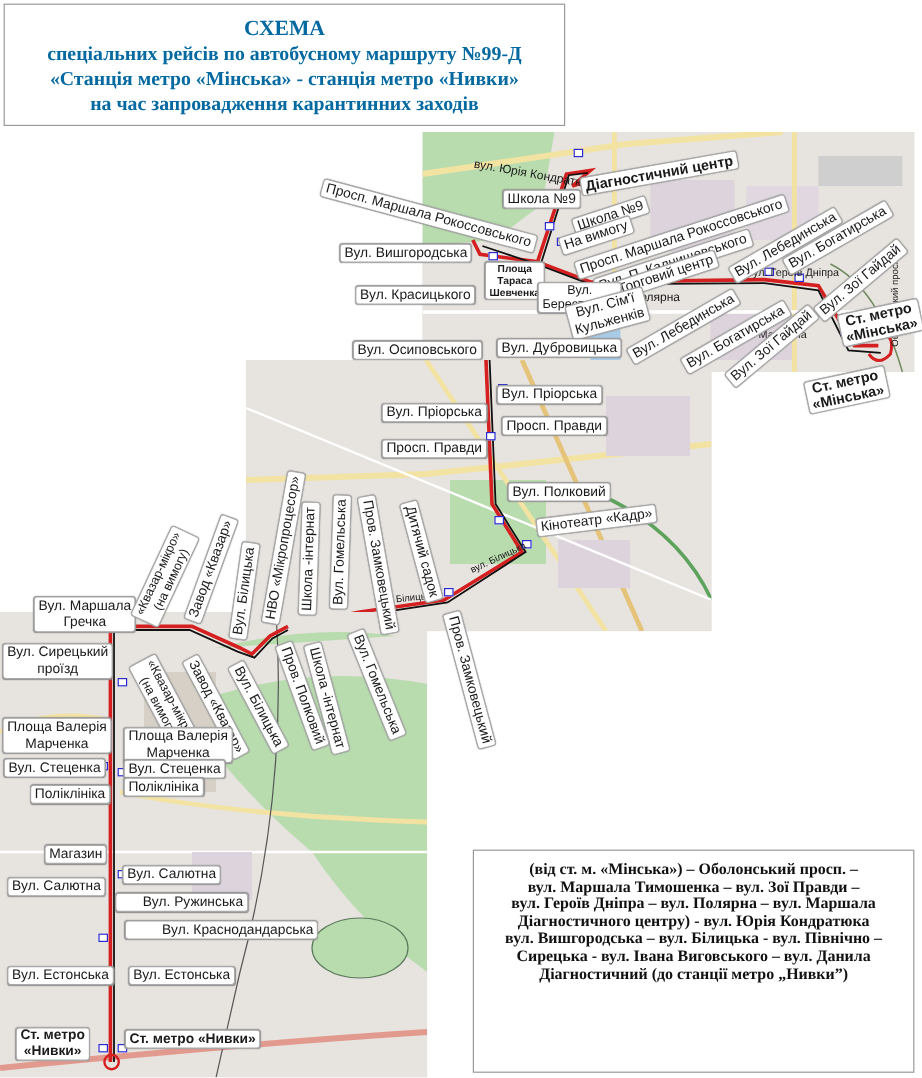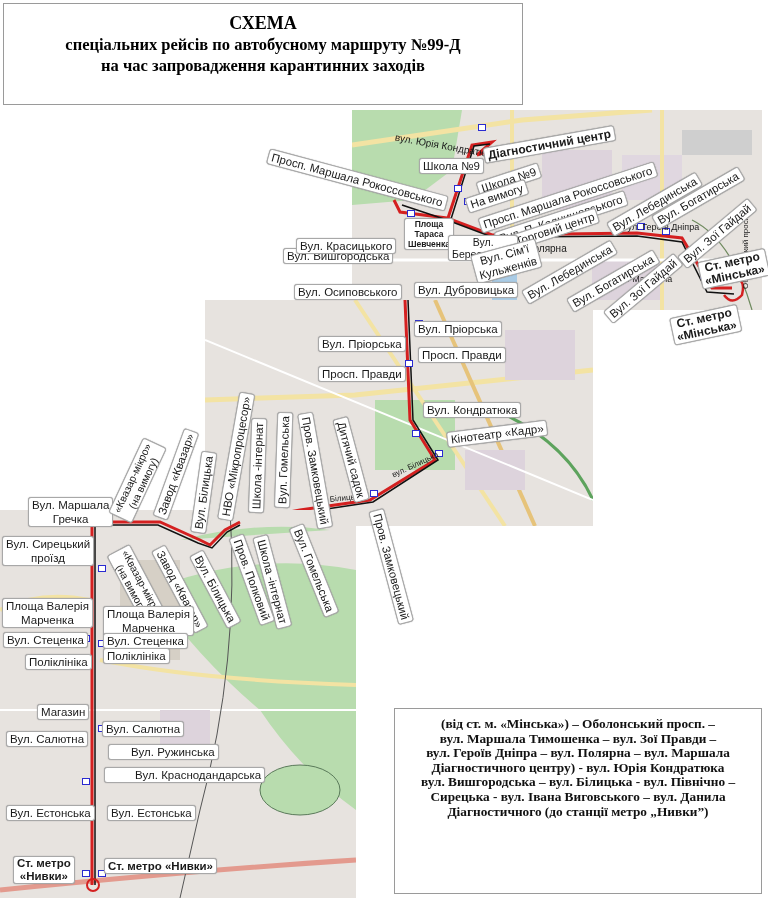--- a/index.html
+++ b/index.html
@@ -1,20 +1,20 @@
 <!DOCTYPE html>
 <html><head>
 <meta charset="utf-8">
 <style>
   html, body { margin:0; padding:0; }
   body { width:768px; height:898px; position:relative; background:#ffffff; overflow:hidden;
          font-family:"Liberation Sans", sans-serif; }
-  .title-box { position:absolute; left:3px; top:3px; width:520px; height:102px; border:1px solid #9a9a9a;
+  .title-box { position:absolute; left:3px; top:3px; width:468px; height:102px; border:1px solid #9a9a9a;
                background:#fff; box-sizing:border-box; text-align:center;
-               font-family:"Liberation Serif", serif; font-weight:bold; color:#000000; }
+               font-family:"Liberation Serif", serif; font-weight:bold; color:#0369a1; }
   .title-box .t1 { font-size:18px; margin-top:9px; line-height:21px; }
   .title-box .t2 { font-size:16.5px; line-height:21px; }
   .panel { position:absolute; background:#e7e3df; overflow:hidden; }
   .panel svg.bg { position:absolute; left:0; top:0; }
   #panel-top { left:352px; top:110px; width:410px; height:200px; }
   #panel-mid { left:205px; top:300px; width:388px; height:226px; }
   #panel-bot { left:0px; top:510px; width:356px; height:388px; }
   svg.overlay { position:absolute; left:0; top:0; pointer-events:none; }
   .lbl { position:absolute; background:#fff; border:1px solid #a8a8a8; border-radius:3px;
          font-size:11.5px; color:#1a1a1a; padding:0 3px; line-height:14px; white-space:nowrap;
@@ -29,20 +29,21 @@
               font-family:"Liberation Serif", serif; font-weight:bold; font-size:13.3px; line-height:14.6px;
               color:#111; padding-top:8px; }
   .info-box div { white-space:nowrap; }
 </style>
 </head>
 <body>
 
 <div class="title-box">
   <div class="t1">СХЕМА</div>
   <div class="t2">спеціальних рейсів по автобусному маршруту №99-Д</div>
+  <div class="t2">«Станція метро «Мінська» - станція метро «Нивки»</div>
   <div class="t2">на час запровадження карантинних заходів</div>
 </div>
 
 <div class="panel" id="panel-top">
   <svg class="bg" width="410" height="200">
     <rect x="0" y="0" width="410" height="200" fill="#e7e3df"></rect>
     <path d="M0 0 L110 0 L100 60 L60 90 L0 95 Z" fill="#b8dcae"></path>
     <path d="M0 35 L170 10 L300 0" stroke="#f3e3a3" stroke-width="5" fill="none"></path>
     <rect x="190" y="40" width="70" height="60" fill="#ddd3dc"></rect>
     <rect x="270" y="45" width="60" height="45" fill="#e0d7e0"></rect>
@@ -134,21 +135,21 @@
 </div>
 
 <div class="lbl b" style="left:484px;top:148px;font-size:12px;transform:rotate(-10deg);">Діагностичний центр</div>
 <div class="lbl" style="left:419px;top:158px;">Школа №9</div>
 <div class="lbl" style="left:478px;top:182px;transform:rotate(-18deg);">Школа №9</div>
 <div class="lbl" style="left:467px;top:198px;transform:rotate(-18deg);">На вимогу</div>
 <div class="lbl" style="left:268px;top:148px;transform:rotate(15deg);">Просп. Маршала Рокоссовського</div>
 <div class="lbl" style="left:480px;top:218px;transform:rotate(-18deg);">Просп. Маршала Рокоссовського</div>
 <div class="lbl" style="left:496px;top:232px;transform:rotate(-18deg);">Вул. П. Калнишевського</div>
 <div class="lbl" style="left:512px;top:235px;transform:rotate(-18deg);">Торговий центр</div>
-<div class="lbl" style="left:283px;top:203px;margin-top:45px;">Вул. Вишгородська</div>
+<div class="lbl" style="left:283px;top:203px;">Вул. Вишгородська</div>
 <div class="lbl c" style="left:448px;top:235px;font-size:10.5px;line-height:12px;">Вул.
 Берестецька</div>
 <div class="lbl c" style="left:474px;top:255px;transform:rotate(-15deg);">Вул. Сім'ї
 Кульженків</div>
 <div class="lbl" style="left:610px;top:222px;transform:rotate(-30deg);">Вул. Лебединська</div>
 <div class="lbl" style="left:525px;top:290px;transform:rotate(-30deg);">Вул. Лебединська</div>
 <div class="lbl" style="left:655px;top:215px;transform:rotate(-30deg);">Вул. Богатирська</div>
 <div class="lbl" style="left:570px;top:298px;transform:rotate(-30deg);">Вул. Богатирська</div>
 <div class="lbl" style="left:682px;top:255px;transform:rotate(-40deg);">Вул. Зої Гайдай</div>
 <div class="lbl" style="left:608px;top:310px;transform:rotate(-40deg);">Вул. Зої Гайдай</div>
@@ -157,21 +158,21 @@
 <div class="lbl c b" style="left:672px;top:318px;font-size:12px;line-height:13px;transform:rotate(-12deg);">Ст. метро
 «Мінська»</div>
 <div class="lbl" style="left:296px;top:238px;">Вул. Красицького</div>
 
 <div class="lbl" style="left:294px;top:284px;">Вул. Осиповського</div>
 <div class="lbl" style="left:414px;top:282px;">Вул. Дубровицька</div>
 <div class="lbl" style="left:414px;top:321px;">Вул. Пріорська</div>
 <div class="lbl" style="left:318px;top:336px;">Вул. Пріорська</div>
 <div class="lbl" style="left:418px;top:347px;">Просп. Правди</div>
 <div class="lbl" style="left:318px;top:366px;">Просп. Правди</div>
-<div class="lbl" style="left:423px;top:402px;">Вул. Кондратюка</div>
+<div class="lbl" style="left:423px;top:402px;">Вул. Полковий</div>
 <div class="lbl" style="left:447px;top:432px;transform:rotate(-7deg);">Кінотеатр «Кадр»</div>
 <div class="lbl" style="left:340px;top:410px;transform:rotate(75deg);">Дитячий садок</div>
 <div class="lbl" style="left:305px;top:405px;transform:rotate(80deg);">Пров. Замковецький</div>
 <div class="lbl" style="left:376px;top:502px;transform:rotate(75deg);">Пров. Замковецький</div>
 <div class="lbl" style="left:282px;top:500px;transform:rotate(-88deg);">Вул. Гомельська</div>
 <div class="lbl" style="left:296px;top:518px;transform:rotate(68deg);">Вул. Гомельська</div>
 <div class="lbl" style="left:256px;top:505px;transform:rotate(-88deg);">Школа -інтернат</div>
 <div class="lbl" style="left:260px;top:528px;transform:rotate(75deg);">Школа -інтернат</div>
 <div class="lbl" style="left:225px;top:512px;transform:rotate(-80deg);">НВО «Мікропроцесор»</div>
 <div class="lbl" style="left:236px;top:528px;transform:rotate(70deg);">Пров. Полковий</div>
@@ -192,29 +193,29 @@
 Марченка</div>
 <div class="lbl c" style="left:103px;top:606px;">Площа Валерія
 Марченка</div>
 <div class="lbl" style="left:3px;top:632px;">Вул. Стеценка</div>
 <div class="lbl" style="left:103px;top:633px;">Вул. Стеценка</div>
 <div class="lbl" style="left:25px;top:654px;">Поліклініка</div>
 <div class="lbl" style="left:103px;top:648px;">Поліклініка</div>
 <div class="lbl" style="left:37px;top:704px;">Магазин</div>
 <div class="lbl" style="left:102px;top:721px;">Вул. Салютна</div>
 <div class="lbl" style="left:6px;top:731px;">Вул. Салютна</div>
-<div class="lbl" style="left:108px;top:744px;padding-left:22px;">Вул. Ружинська</div>
+<div class="lbl" style="left:96px;top:744px;padding-left:22px;">Вул. Ружинська</div>
 <div class="lbl" style="left:104px;top:767px;padding-left:30px;">Вул. Краснодандарська</div>
 <div class="lbl" style="left:6px;top:805px;">Вул. Естонська</div>
 <div class="lbl" style="left:107px;top:805px;">Вул. Естонська</div>
 <div class="lbl c b" style="left:13px;top:856px;line-height:13px;">Ст. метро
 «Нивки»</div>
 <div class="lbl b" style="left:104px;top:858px;">Ст. метро «Нивки»</div>
 
 <div class="info-box">
   <div>(від ст. м.  «Мінська») – Оболонський просп. –</div>
   <div>вул. Маршала Тимошенка  –  вул. Зої Правди –</div>
   <div>вул. Героїв Дніпра – вул. Полярна – вул. Маршала</div>
   <div>Діагностичного центру) - вул. Юрія Кондратюка</div>
   <div>вул. Вишгородська – вул. Білицька  - вул. Північно –</div>
   <div>Сирецька  - вул. Івана Виговського – вул. Данила</div>
-  <div>Діагностичного (до станції метро „Нивки”)</div>
+  <div>Діагностичний (до станції метро „Нивки”)</div>
 </div>
 
 </body></html>

